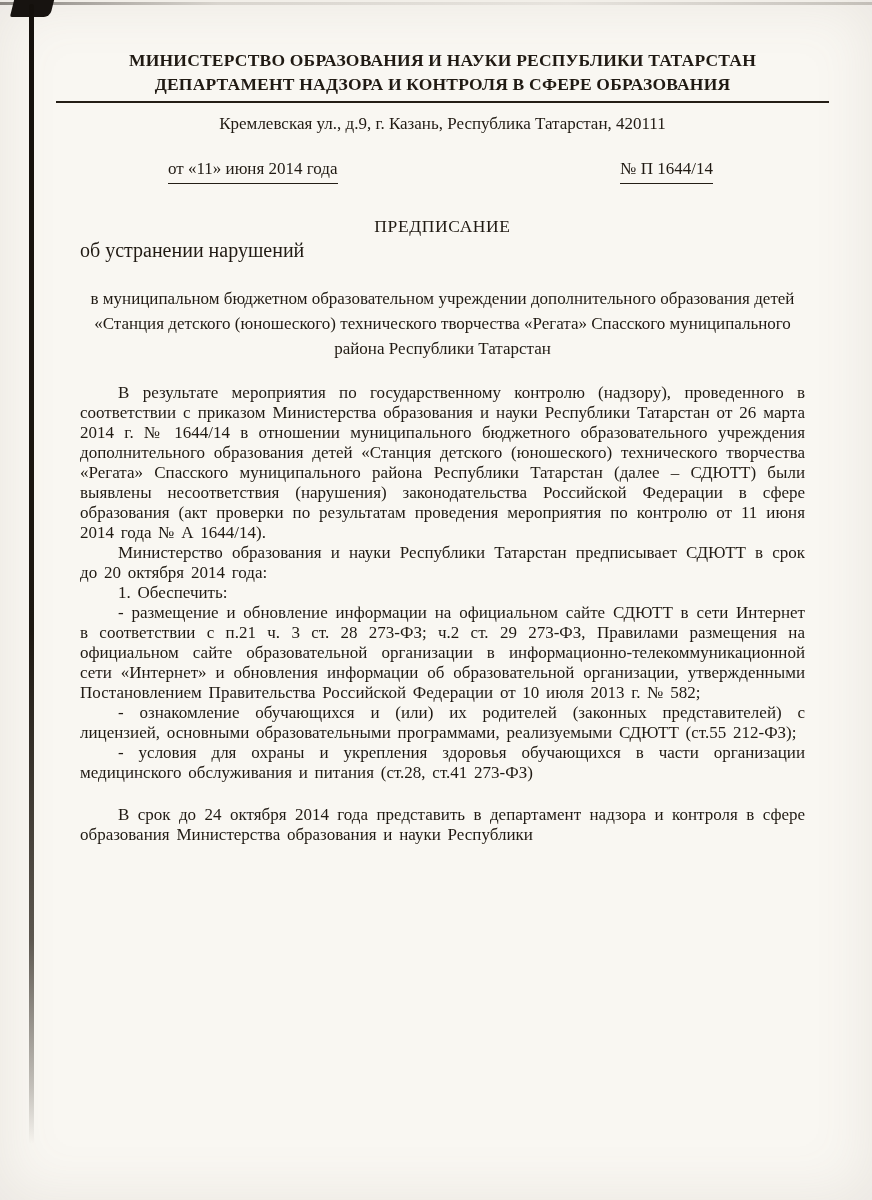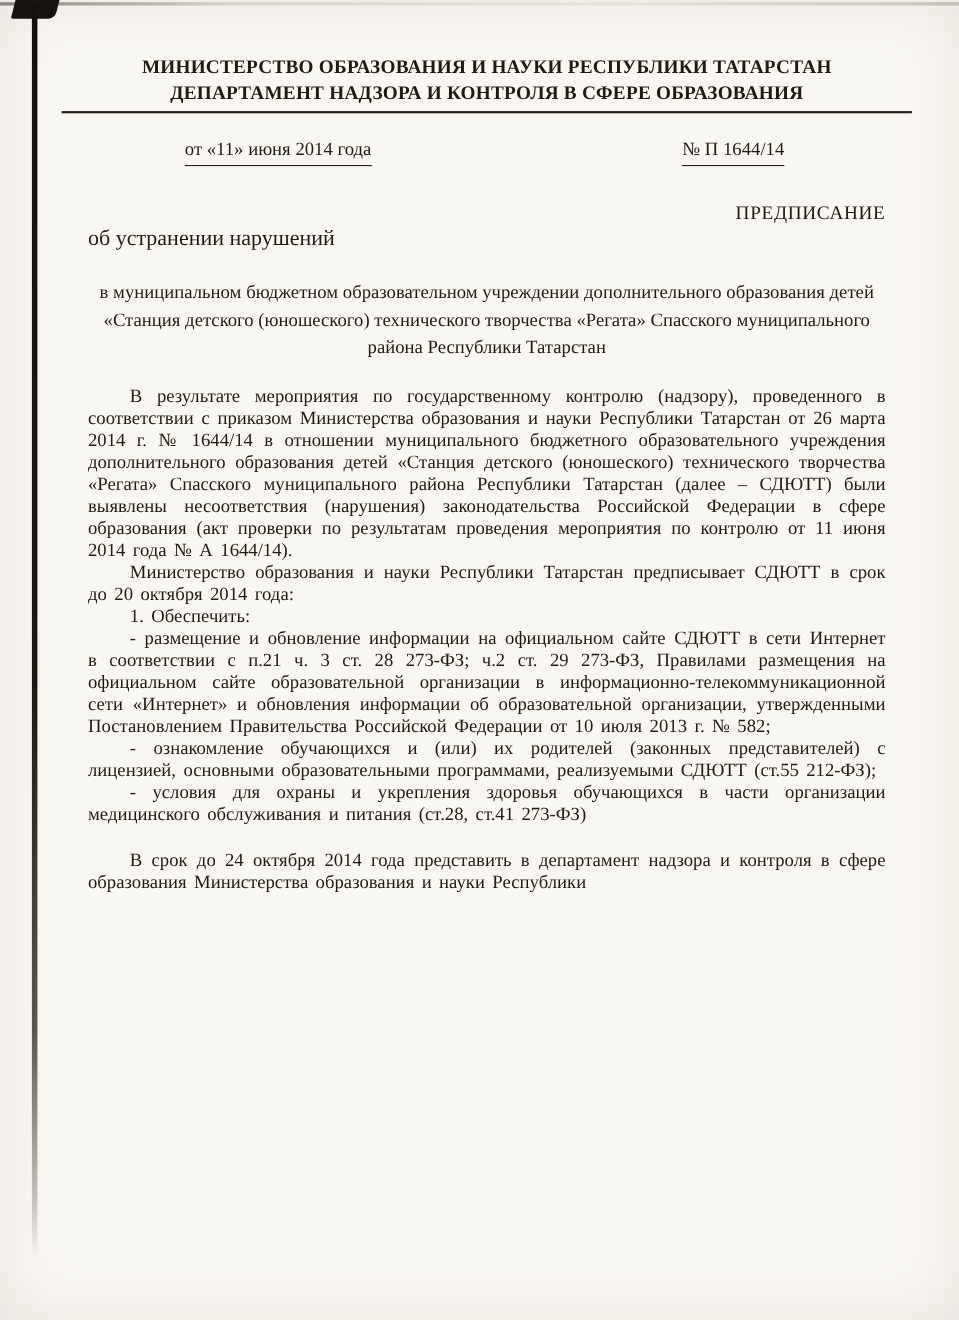--- a/index.html
+++ b/index.html
@@ -68,21 +68,21 @@
     margin-top: 21px;
     padding: 0 92px 0 88px;
     font-size: 17px;
     line-height: 24px;
   }
   .u {
     border-bottom: 1.5px solid #241e16;
     padding-bottom: 2px;
   }
   .title {
-    text-align: right;
+    text-align: center;
     font-size: 17.5px;
     line-height: 24px;
     margin-top: 30px;
     letter-spacing: 0.6px;
   }
   .subtitle {
     text-align: left;
     font-size: 20px;
     line-height: 24px;
   }
@@ -115,20 +115,21 @@
   <div class="artifact-top-edge"></div>
   <div class="artifact-corner"></div>
   <div class="artifact-left-edge"></div>
 
   <div class="content">
 
     <div>
       <div class="lh-line">МИНИСТЕРСТВО ОБРАЗОВАНИЯ И НАУКИ РЕСПУБЛИКИ ТАТАРСТАН</div>
       <div class="lh-line">ДЕПАРТАМЕНТ НАДЗОРА И КОНТРОЛЯ В СФЕРЕ ОБРАЗОВАНИЯ</div>
       <div class="letterhead-rule"></div>
+      <div class="address">Кремлевская ул., д.9, г. Казань, Республика Татарстан, 420111</div>
     </div>
 
     <div class="meta-row">
       <span class="u">от «11» июня 2014 года</span>
       <span class="u">№ П 1644/14</span>
     </div>
 
     <div class="title">ПРЕДПИСАНИЕ</div>
     <div class="subtitle">об устранении нарушений</div>
 

